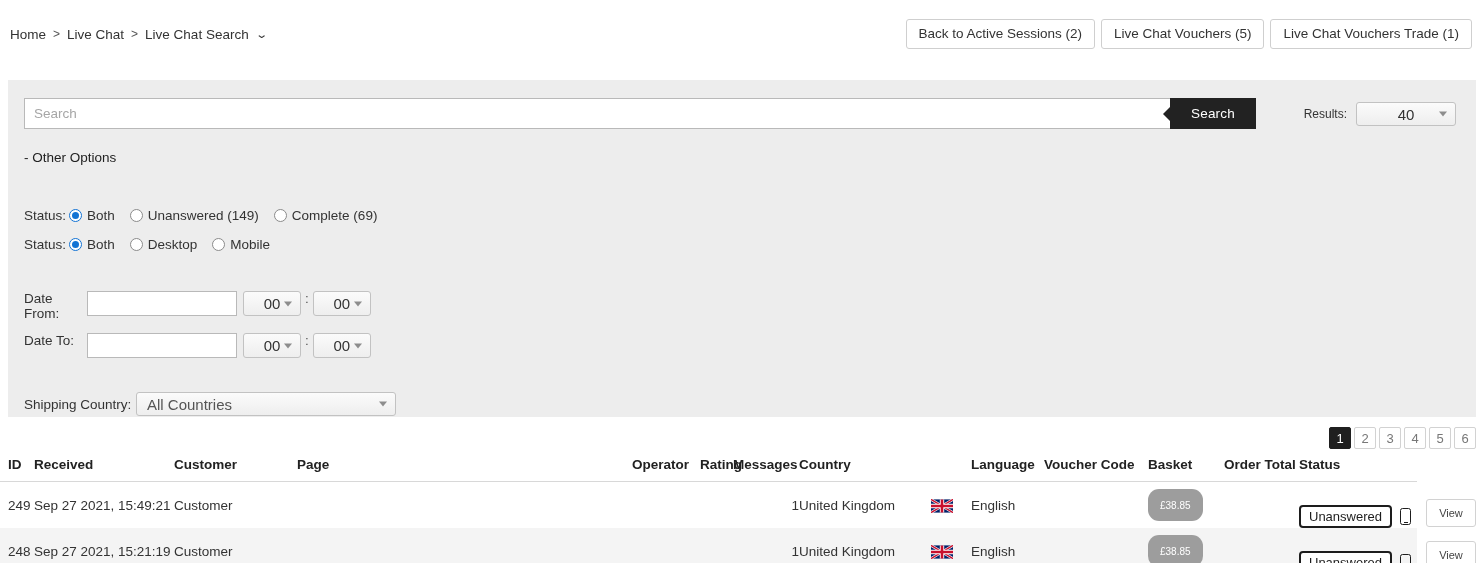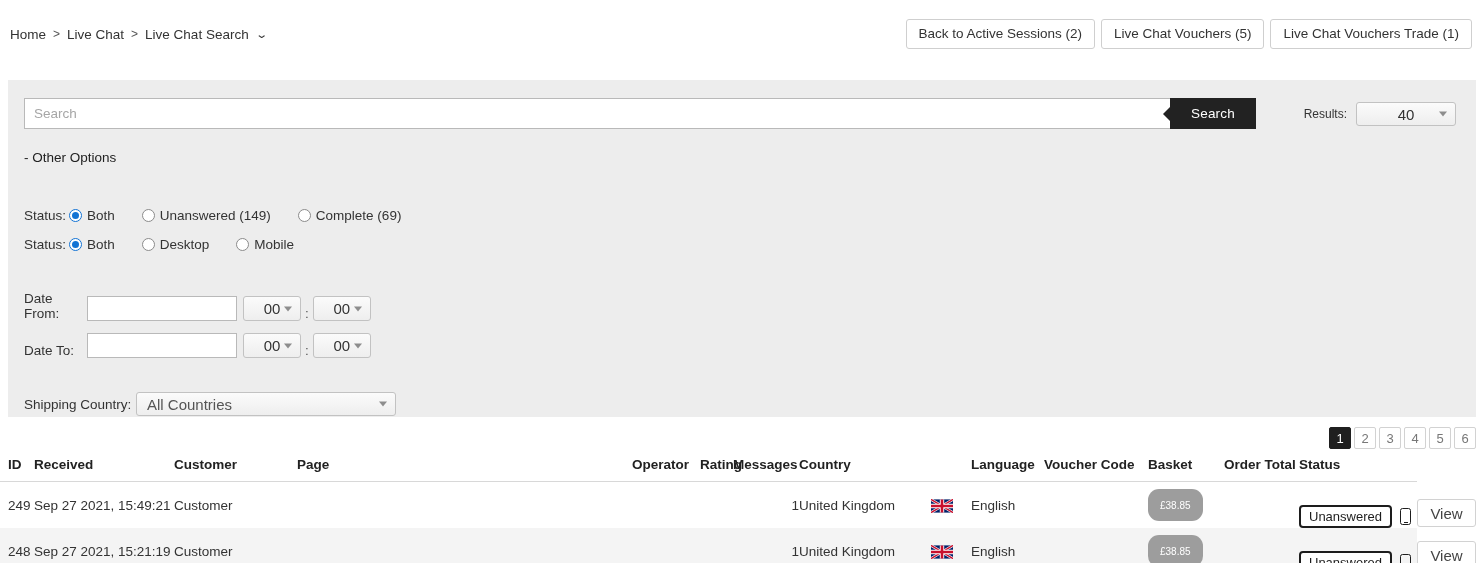--- a/index.html
+++ b/index.html
@@ -151,21 +151,21 @@
     display: inline-block;
   }
 
   .opt-row {
     display: flex;
     align-items: center;
     font-size: 13.5px;
     color: #333;
   }
   .opt-label { width: 45px; }
-  .radio-group { display: flex; align-items: flex-end; gap: 12px; }
+  .radio-group { display: flex; align-items: flex-end; gap: 0; }
   .radio-item {
     display: flex;
     align-items: center;
     gap: 5px;
     margin-right: 15px;
     cursor: pointer;
     white-space: nowrap;
   }
   .radio {
     width: 13px; height: 13px;
@@ -187,21 +187,21 @@
     width: 7px; height: 7px;
     border-radius: 50%;
     background: #1273d4;
   }
 
   .status-row { margin-top: 43px; }
   .device-row { margin-top: 14px; }
 
   .date-row {
     display: flex;
-    align-items: flex-end;
+    align-items: flex-start;
     font-size: 13.5px;
   }
   .date-row.from { margin-top: 39px; }
   .date-row.to { margin-top: 12px; }
   .date-label { width: 63px; color: #333; }
   .date-input {
     width: 150px;
     height: 25px;
     border: 1px solid #b9b9b9;
     background: #ffffff;
@@ -341,27 +341,27 @@
   }
   .device-icon::after {
     content: "";
     position: absolute;
     bottom: 1px; left: 50%;
     transform: translateX(-50%);
     width: 4px; height: 1.4px;
     background: #1d1d1d;
   }
   .view-btn {
-    width: 59px;
+    width: 50px;
     height: 28px;
     border: 1px solid #d2d2d2;
     border-radius: 3px;
     background: #ffffff;
     color: #444;
-    font-size: 15px;
+    font-size: 11px;
     font-family: "Liberation Sans", sans-serif;
     display: flex;
     align-items: center;
     justify-content: center;
     cursor: pointer;
   }
   .view-slot { position: absolute; right: 8px; }
 </style>
 </head>
 <body>

